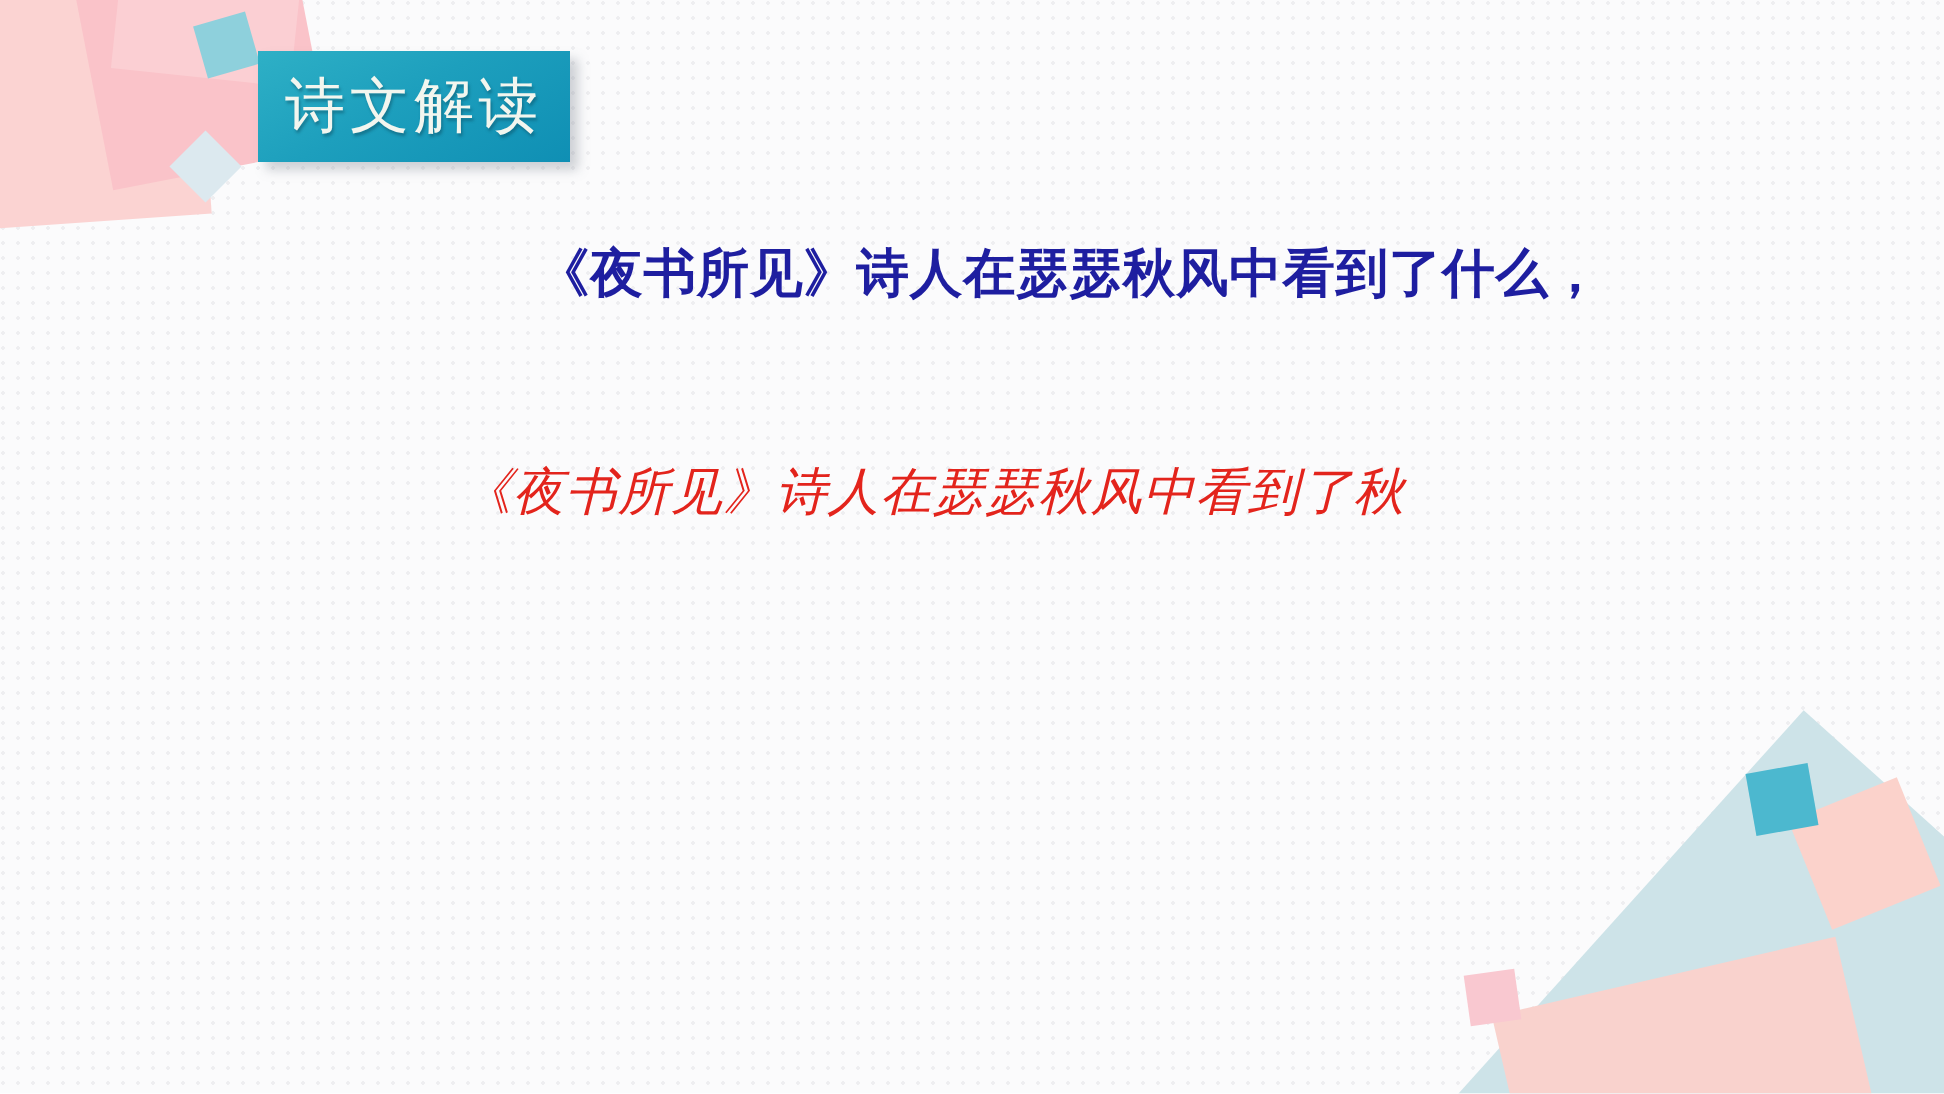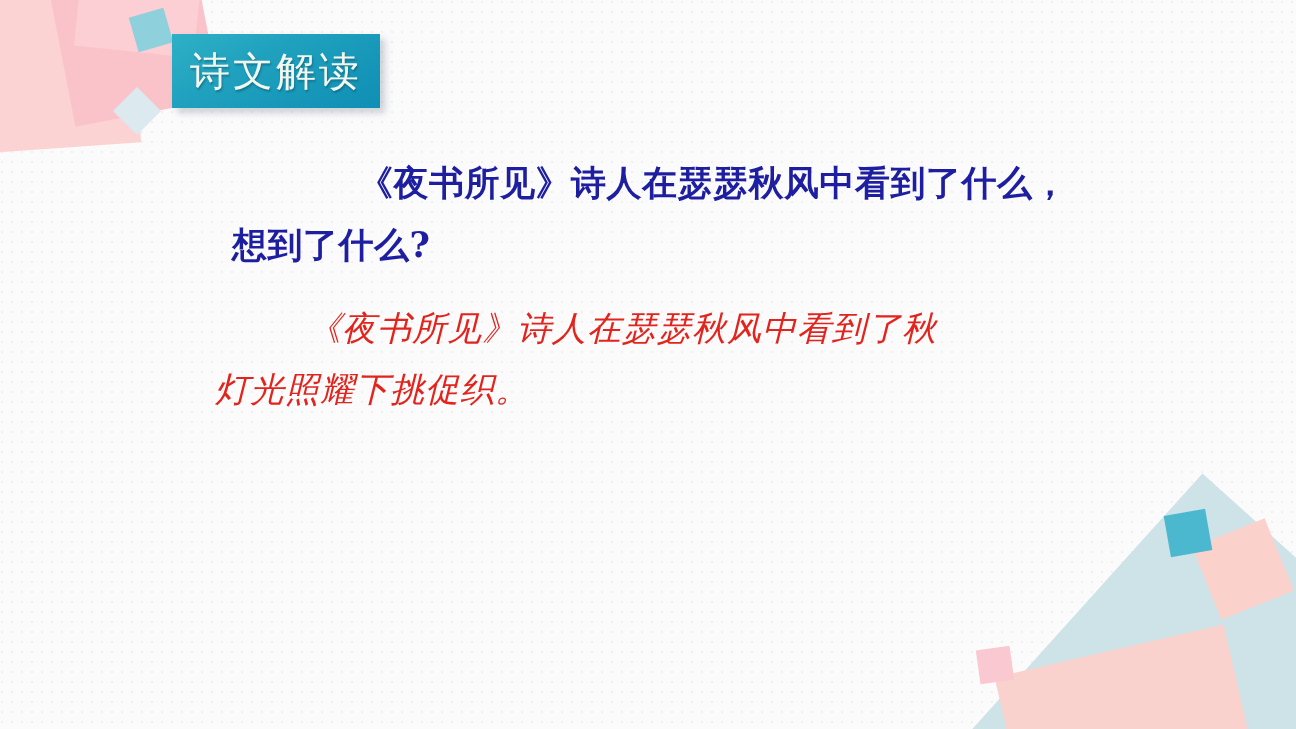--- a/index.html
+++ b/index.html
@@ -153,21 +153,19 @@
   <div class="shape br-pink-mid"></div>
   <div class="shape br-teal-sq"></div>
   <div class="shape br-pink-small"></div>
 
   <div class="title-badge">
     <span class="title-badge-text">诗文解读</span>
   </div>
 
   <div class="question-block">
     <div class="line1">《夜书所见》诗人在瑟瑟秋风中看到了什么，</div>
-    <div class="line2">想到了什么?</div>
   </div>
 
   <div class="answer-block">
     <div class="aline1">《夜书所见》诗人在瑟瑟秋风中看到了秋</div>
-    <div class="aline3">灯光照耀下挑促织。</div>
   </div>
 
 </div>
 
 </body></html>

